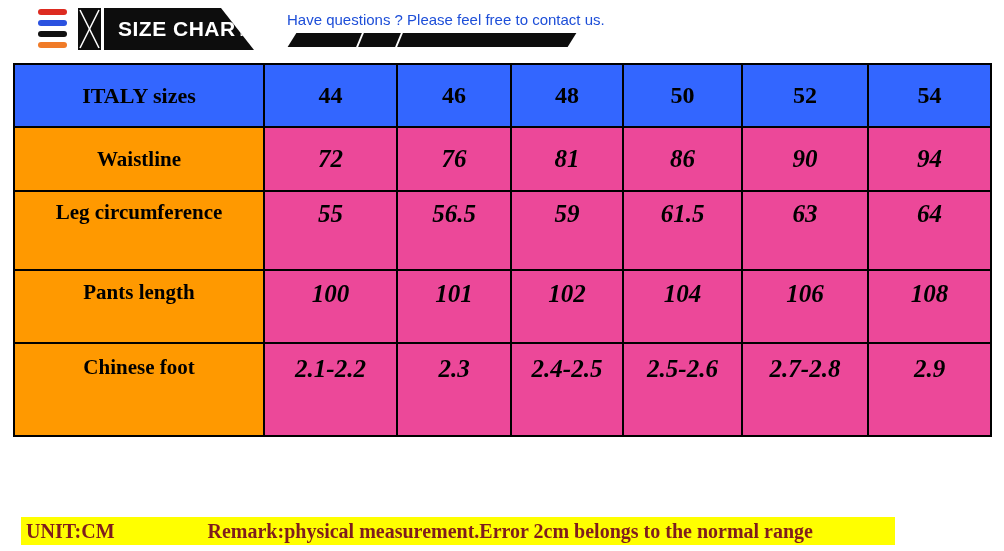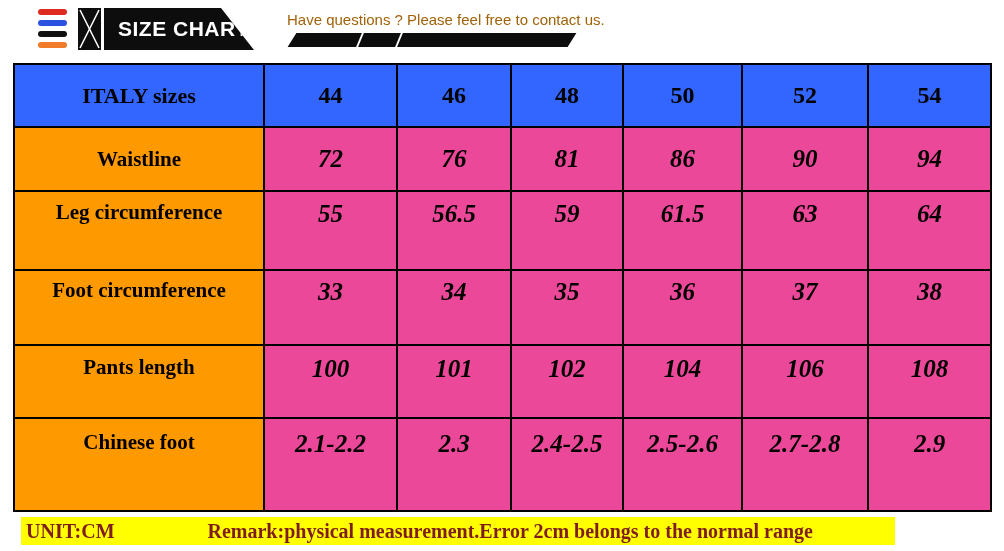--- a/index.html
+++ b/index.html
@@ -30,21 +30,21 @@
     color:#ffffff;
     font-family:"Liberation Sans", sans-serif;
     font-weight:bold; font-size:21px; line-height:42px;
     padding-left:14px; letter-spacing:0.5px;
     box-sizing:border-box;
   }
 
   .contact-text {
     position:absolute; left:287px; top:11px;
     font-family:"Liberation Sans", sans-serif;
-    font-size:15px; color:#a16207; white-space:nowrap;
+    font-size:15px; color:#1d4ed8; white-space:nowrap;
   }
 
   .ribbon {
     position:absolute; left:292px; top:33px; width:280px; height:14px;
     background:#0d0d0d;
     transform:skewX(-32deg);
   }
   .ribbon::before, .ribbon::after {
     content:""; position:absolute; top:0; bottom:0; width:2px; background:#ffffff;
     transform:skewX(12deg);
@@ -160,29 +160,20 @@
       </tr>
       <tr class="r3 measure">
         <th class="lbl">Leg circumference</th>
         <td class="val">55</td>
         <td class="val">56.5</td>
         <td class="val">59</td>
         <td class="val">61.5</td>
         <td class="val">63</td>
         <td class="val">64</td>
       </tr>
-      <tr class="r5 measure">
-        <th class="lbl">Foot circumference</th>
-        <td class="val">33</td>
-        <td class="val">34</td>
-        <td class="val">35</td>
-        <td class="val">36</td>
-        <td class="val">37</td>
-        <td class="val">38</td>
-      </tr>
       <tr class="r6 measure">
         <th class="lbl">Pants length</th>
         <td class="val">100</td>
         <td class="val">101</td>
         <td class="val">102</td>
         <td class="val">104</td>
         <td class="val">106</td>
         <td class="val">108</td>
       </tr>
       <tr class="r7 measure">

